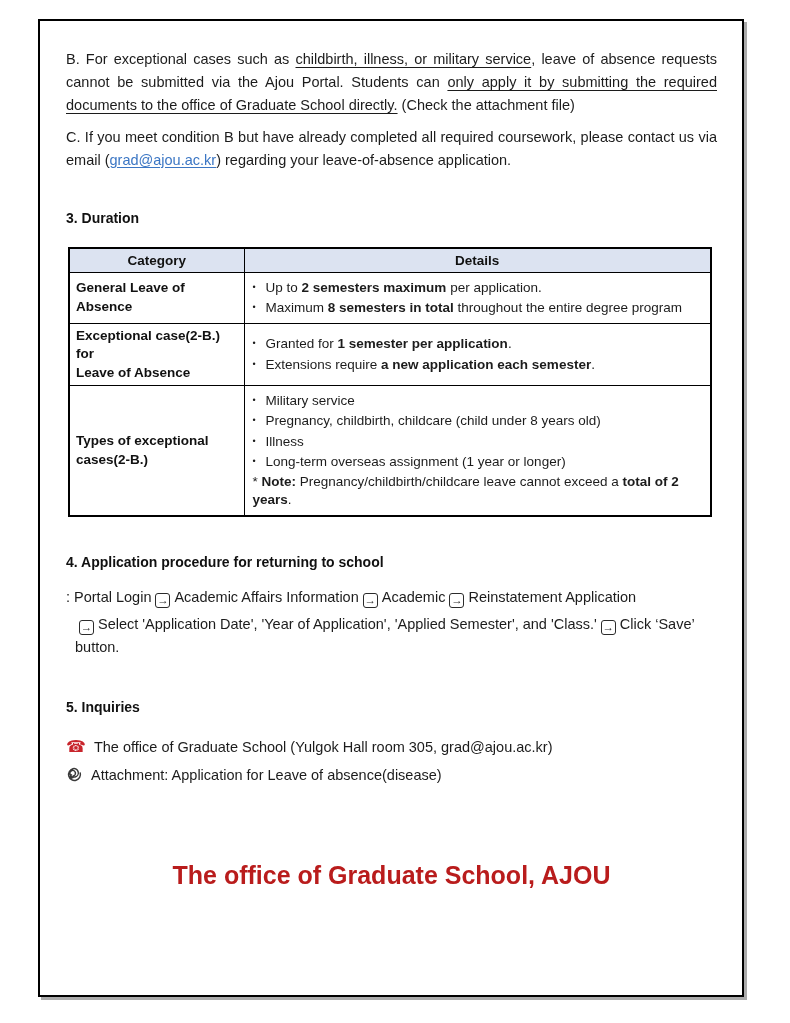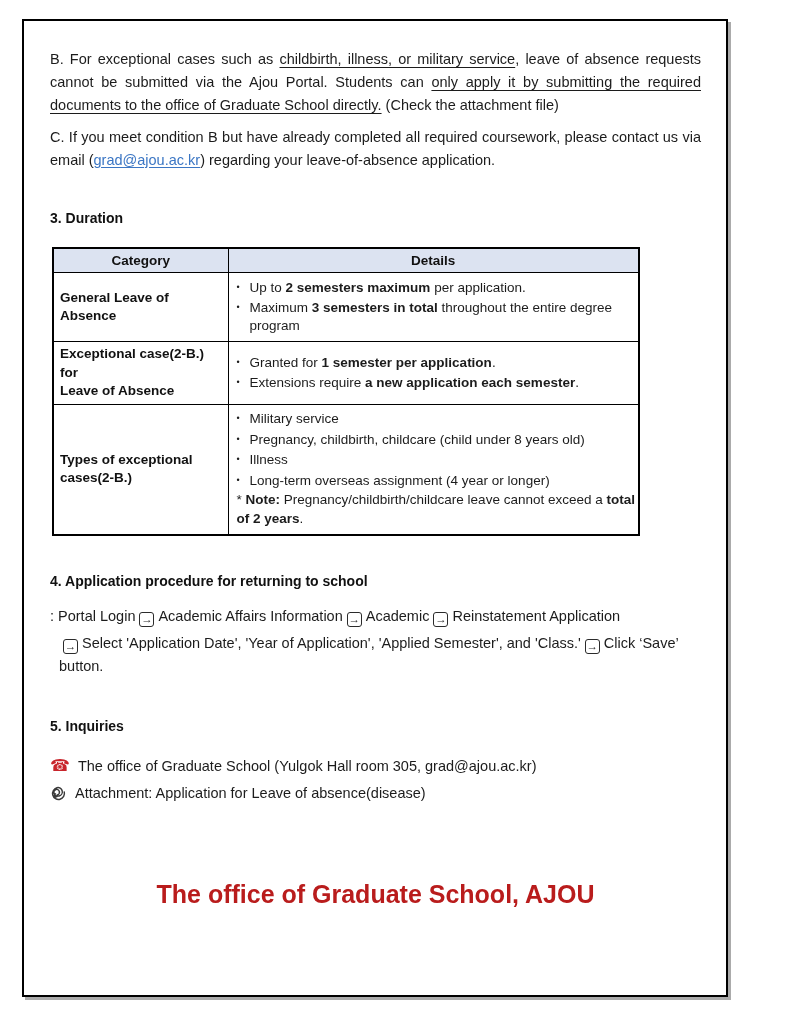--- a/index.html
+++ b/index.html
@@ -3,21 +3,21 @@
 <meta charset="utf-8">
 <style>
   html,body { margin:0; padding:0; }
   body {
     width:790px; height:1023px; position:relative;
     background:#ffffff; color:#1c1c1c;
     font-family:"Liberation Sans","DejaVu Sans",sans-serif;
     -webkit-font-smoothing:antialiased;
   }
   .page {
-    position:absolute; left:22px; top:19px;
+    position:absolute; left:38px; top:19px;
     width:706px; height:978px; box-sizing:border-box;
     background:#fff; border:2px solid #000;
     box-shadow:3px 3px 0 #ababab;
   }
   .content { padding:27px 25px 0 26px; }
 
   .para {
     font-size:14.5px; line-height:23px; text-align:justify;
     margin:0 0 9px 0;
   }
@@ -26,21 +26,21 @@
   a.link { color:var(--link,#3b76c4); text-decoration:underline; text-underline-offset:2px; cursor:pointer; }
 
   h3 {
     font-size:14px; font-weight:700; margin:0; color:#111;
   }
   .h-duration { margin-top:38px; }
   .h-return  { margin-top:37px; }
   .h-inq     { margin-top:40px; }
 
   table.tbl {
-    border-collapse:collapse; margin:21px 0 0 2px; width:588px;
+    border-collapse:collapse; margin:21px 0 0 2px; width:644px;
     border:2px solid #000;
   }
   .tbl th, .tbl td { border:1px solid #000; }
   .tbl col.c1 { width:175px; }
   .tbl th {
     background:var(--hdr-bg,#dce3f1);
     font-size:13.5px; font-weight:700; padding:4px 4px; color:#111;
   }
   td.cat {
     font-size:13.5px; font-weight:700; text-align:left;
@@ -96,39 +96,39 @@
         <tr>
           <th>Category</th>
           <th>Details</th>
         </tr>
       </thead>
       <tbody>
         <tr>
           <td class="cat">General Leave of Absence</td>
           <td class="det">
             <div class="bl"><span class="dot">•</span><span><span>Up to </span><span class="b">2 semesters maximum</span><span> per application.</span></span></div>
-            <div class="bl"><span class="dot">•</span><span><span>Maximum </span><span class="b">3 semesters in total</span><span> throughout the entire degree program</span></span></div>
+            <div class="bl"><span class="dot">•</span><span><span>Maximum </span><span class="b">8 semesters in total</span><span> throughout the entire degree program</span></span></div>
           </td>
         </tr>
         <tr>
           <td class="cat">Exceptional case(2-B.) for
 Leave of Absence</td>
           <td class="det">
             <div class="bl"><span class="dot">•</span><span><span>Granted for </span><span class="b">1 semester per application</span><span>.</span></span></div>
             <div class="bl"><span class="dot">•</span><span><span>Extensions require </span><span class="b">a new application each semester</span><span>.</span></span></div>
           </td>
         </tr>
         <tr>
           <td class="cat">Types of exceptional
 cases(2-B.)</td>
           <td class="det">
             <div class="bl"><span class="dot">•</span><span><span>Military service</span></span></div>
             <div class="bl"><span class="dot">•</span><span><span>Pregnancy, childbirth, childcare (child under 8 years old)</span></span></div>
             <div class="bl"><span class="dot">•</span><span><span>Illness</span></span></div>
-            <div class="bl"><span class="dot">•</span><span><span>Long-term overseas assignment (4 year or longer)</span></span></div>
+            <div class="bl"><span class="dot">•</span><span><span>Long-term overseas assignment (1 year or longer)</span></span></div>
             <div class="bl note"><span><span>* </span><span class="b">Note:</span><span> Pregnancy/childbirth/childcare leave cannot exceed a </span><span class="b">total of 2 years</span><span>.</span></span></div>
           </td>
         </tr>
       </tbody>
     </table>
 
     <h3 class="h-return">4. Application procedure for returning to school</h3>
     <p class="proc"><span>: Portal Login</span><span class="arrow-box">→</span><span>Academic Affairs Information</span><span class="arrow-box">→</span><span>Academic</span><span class="arrow-box">→</span><span>Reinstatement Application</span></p>
     <p class="proc second"><span class="arrow-box">→</span><span>Select 'Application Date', 'Year of Application', 'Applied Semester', and 'Class.'</span><span class="arrow-box">→</span><span>Click ‘Save’ button.</span></p>
 

